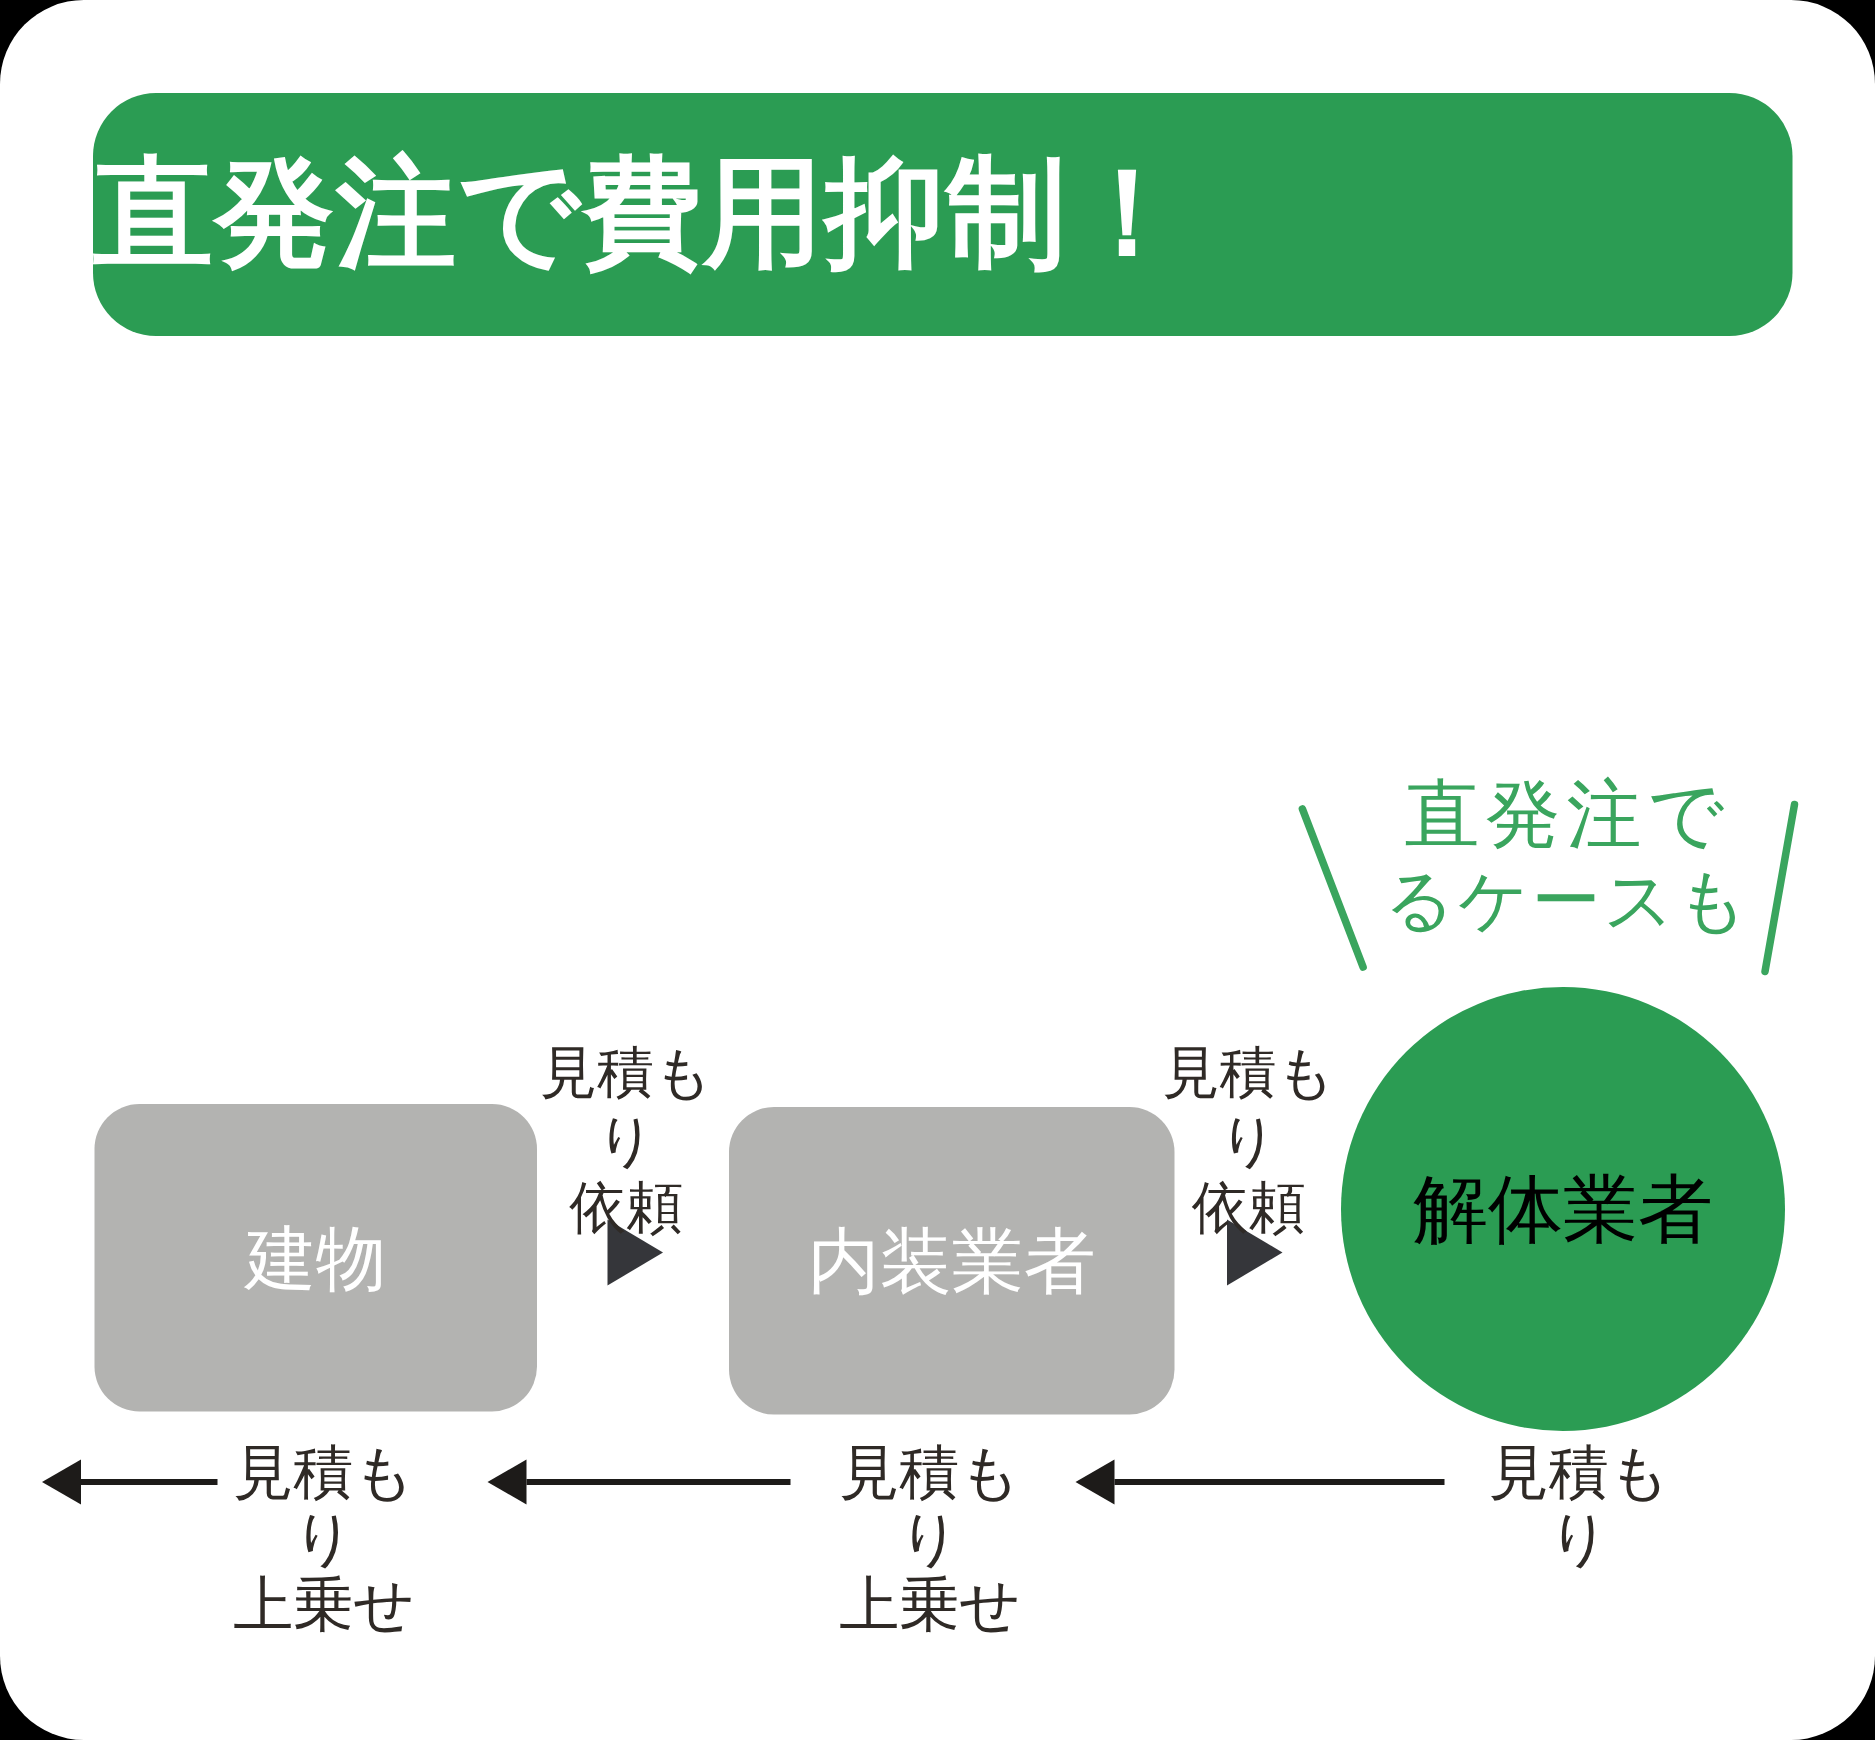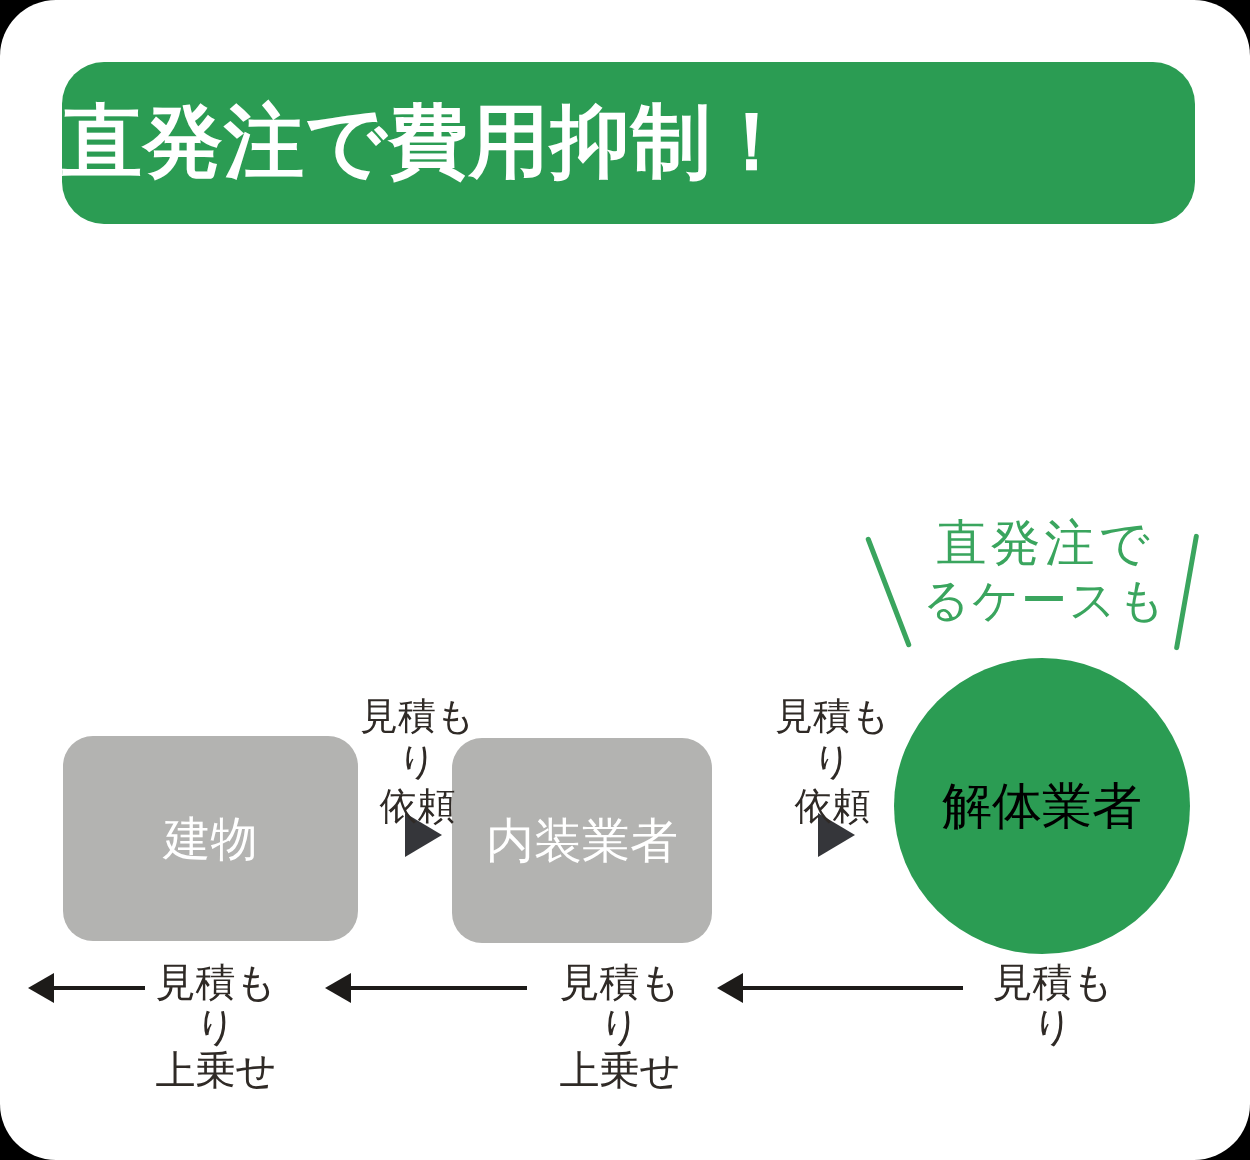--- a/index.html
+++ b/index.html
@@ -55,21 +55,21 @@
   .slash.left{left:886px;top:533px;transform:rotate(-21deg);}
   .slash.right{left:1184px;top:533px;transform:rotate(10deg);}
   
   .node-box{
     position:absolute;background:var(--box-gray);border-radius:30px;
     display:flex;flex-direction:column;align-items:center;justify-content:center;
     color:#fff;text-align:center;
   }
   .node-box.owner{left:63px;top:720px;width:295px;height:205px;margin-top:16px;}
   .node-box.owner .l{font-size:47px;line-height:63px;}
-  .node-box.interior{left:452px;top:738px;width:260px;height:205px;font-size:48px;}
+  .node-box.interior{left:486px;top:738px;width:297px;height:205px;font-size:48px;}
   .node-circle{
     position:absolute;left:894px;top:658px;width:296px;height:296px;
     background:var(--brand-green);border-radius:50%;
     display:flex;align-items:center;justify-content:center;
     color:#000000;font-size:50px;
   }
   
   .tri-right{
     position:absolute;width:0;height:0;
     border-top:22px solid transparent;

